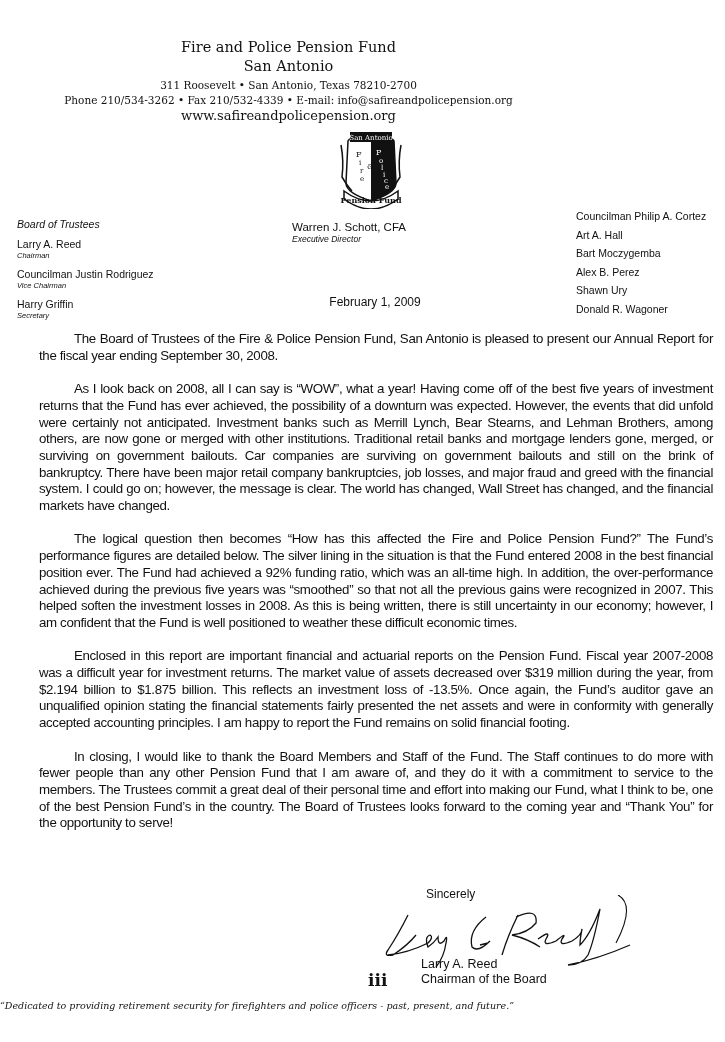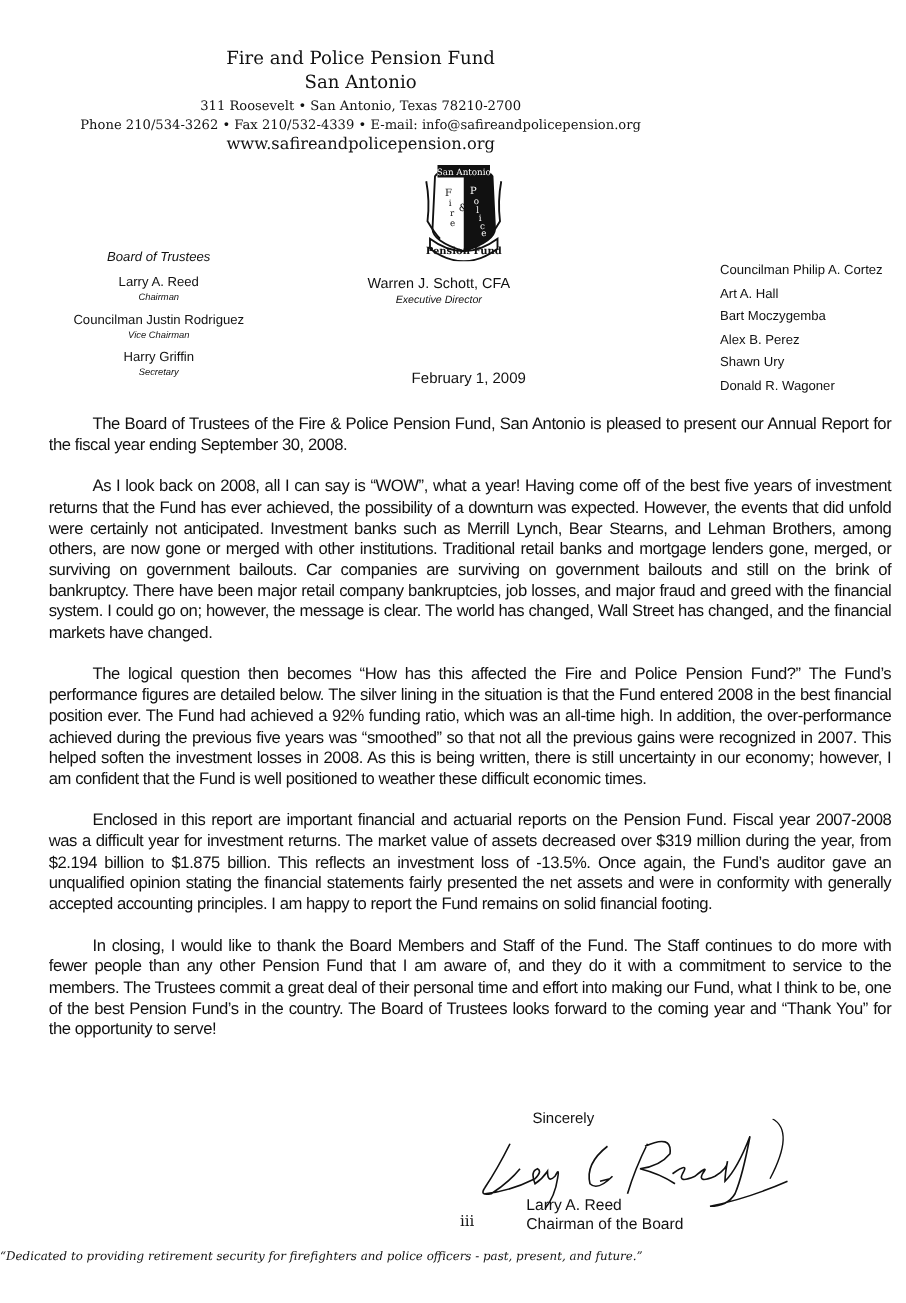--- a/index.html
+++ b/index.html
@@ -9,42 +9,42 @@
 
   .letterhead { position: absolute; top: 38px; left: 0; width: 577px; text-align: center; }
   .lh-title { font-size: 14.5px; line-height: 19px; }
   .lh-sub { font-size: 14.5px; line-height: 19px; }
   .lh-addr { font-size: 10.5px; line-height: 15px; margin-top: 2px; }
   .lh-contact { font-size: 10.5px; line-height: 15px; }
   .lh-web { font-size: 13px; line-height: 15px; text-align: center; }
 
   .logo { position: absolute; top: 131px; left: 338px; width: 66px; height: 78px; }
 
-  .exec { position: absolute; top: 220px; left: 268px; width: 166px; text-align: center; }
+  .exec { position: absolute; top: 220px; left: 292px; width: 166px; text-align: left; }
   .exec-name { font-size: 11.5px; line-height: 14px; }
   .exec-title { font-size: 8.5px; font-style: italic; line-height: 11px; }
 
-  .board-left { position: absolute; top: 199px; left: 17px; width: 220px; text-align: center; }
+  .board-left { position: absolute; top: 217px; left: 17px; width: 220px; }
   .board-heading { font-size: 10.5px; font-style: italic; line-height: 14px; margin-bottom: 7px; }
   .trustee { margin-bottom: 7px; }
   .trustee-name { font-size: 10.5px; line-height: 13px; }
   .trustee-role { font-size: 7.5px; font-style: italic; line-height: 10px; }
 
   .board-right { position: absolute; top: 207px; left: 576px; width: 150px; }
   .board-right .member { font-size: 10.5px; line-height: 18.6px; white-space: nowrap; }
 
   .date { position: absolute; top: 295px; left: 300px; width: 150px; text-align: center; font-size: 12px; }
 
   .body { position: absolute; top: 331px; left: 39px; width: 674px; font-size: 13.3px; line-height: 16.7px; letter-spacing: -0.35px; }
   .body p { margin: 0 0 16.7px 0; text-align: justify; text-indent: 35px; }
 
   .closing { position: absolute; top: 887px; left: 426px; font-size: 12px; line-height: 14px; }
   .signature { position: absolute; top: 895px; left: 368px; width: 270px; height: 80px; }
   .signer { position: absolute; top: 957px; left: 421px; font-size: 12.5px; line-height: 15px; }
-  .page-num { position: absolute; top: 970px; left: 368px; font-family: "DejaVu Serif", serif; font-size: 12px; font-weight: normal; }
+  .page-num { position: absolute; top: 970px; left: 368px; font-family: "DejaVu Serif", serif; font-size: 17px; font-weight: bold; }
 
   .motto { position: absolute; top: 1000px; left: 0; width: 725px; text-align: left; font-size: 9.5px; font-style: italic; }
 </style>
 </head>
 <body>
 
 <div class="letterhead serif">
   <div class="lh-title">Fire and Police Pension Fund</div>
   <div class="lh-sub">San Antonio</div>
   <div class="lh-addr">311 Roosevelt • San Antonio, Texas 78210-2700</div>

